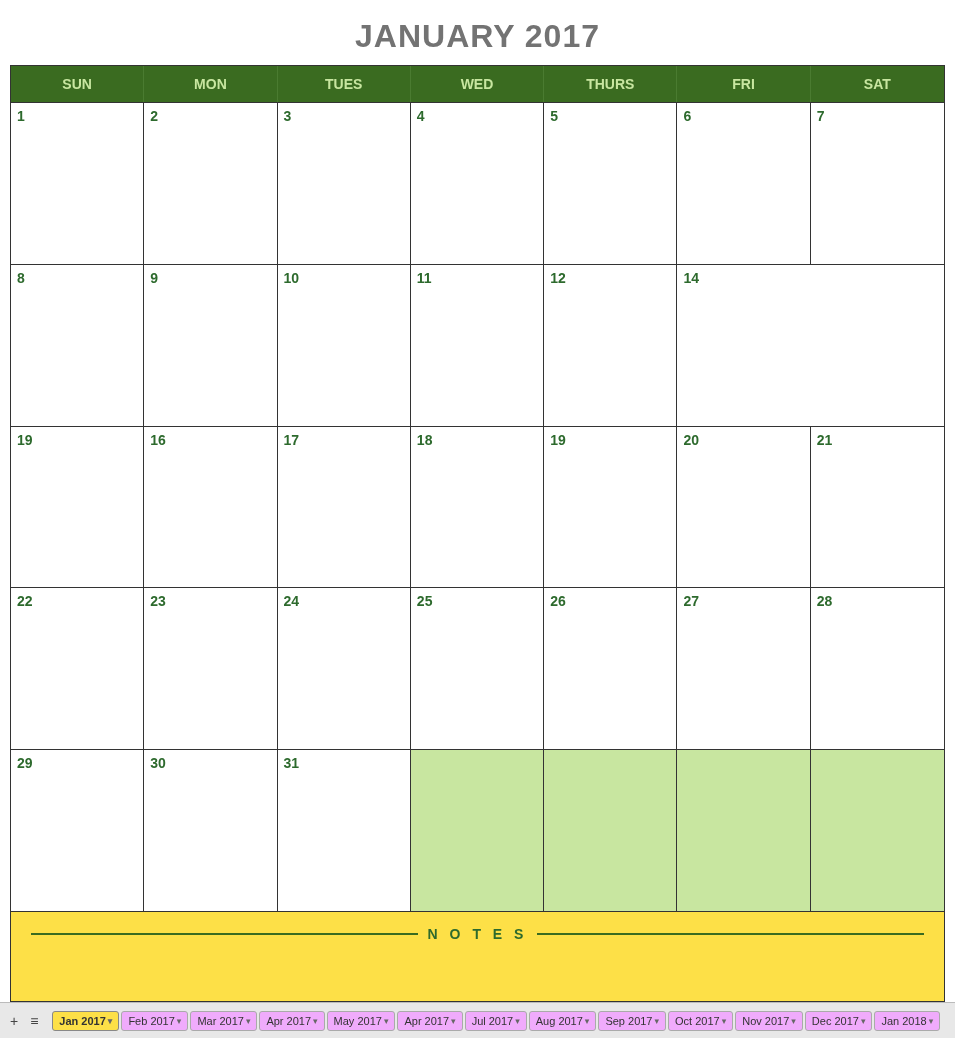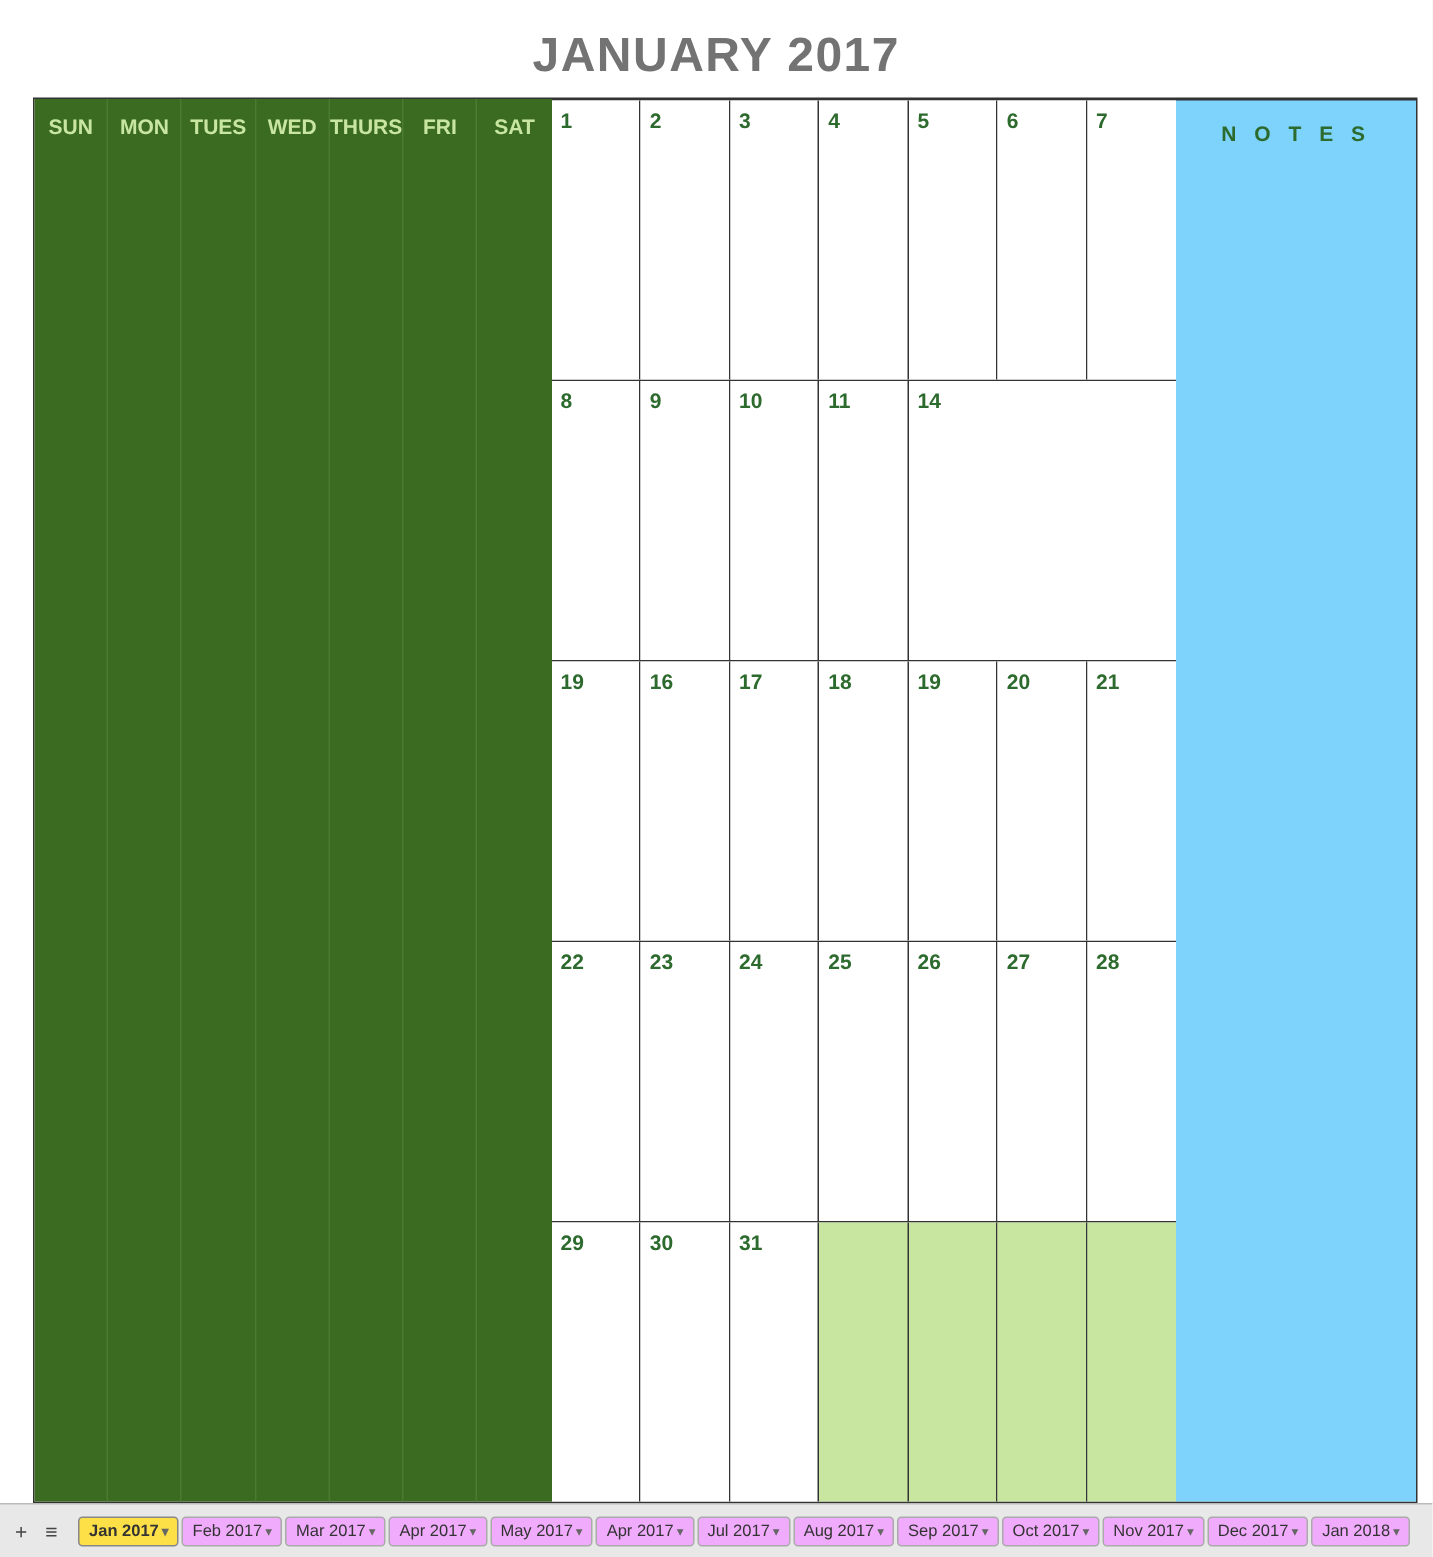--- a/index.html
+++ b/index.html
@@ -27,23 +27,22 @@
       font-size: 32px;
       font-weight: bold;
       font-family: Arial, sans-serif;
       padding: 8px 0 10px 0;
       letter-spacing: 1px;
     }
 
     #calendar-grid {
       flex: 1;
       display: flex;
-      flex-direction: row;
+      flex-direction: column;
       border: 1.5px solid #333;
-      margin-left: 12px;
     }
 
     .day-header-row {
       display: grid;
       grid-template-columns: repeat(7, 1fr);
       background: #3a6b20;
     }
 
     .day-header {
       color: #c8e6a0;
@@ -82,21 +81,21 @@
     }
 
     .day-number {
       color: #2d6a2d;
       font-size: 14px;
       font-weight: bold;
       display: block;
     }
 
     .notes-section {
-      background: #7dd3fc;
+      background: #fde047;
       border-top: 1.5px solid #333;
       padding: 14px 20px 10px 20px;
       min-height: 90px;
     }
 
     .notes-title-row {
       display: flex;
       align-items: center;
       gap: 10px;
       margin-bottom: 8px;
@@ -216,20 +215,23 @@
           <div class="day-cell">
             <span class="day-number">9</span>
           </div>
           <div class="day-cell">
             <span class="day-number">10</span>
           </div>
           <div class="day-cell">
             <span class="day-number">11</span>
           </div>
           <div class="day-cell">
+            <span class="day-number">12</span>
+          </div>
+          <div class="day-cell">
             <span class="day-number">14</span>
           </div>
         </div>
         <div class="week-row">
           <div class="day-cell">
             <span class="day-number">19</span>
           </div>
           <div class="day-cell">
             <span class="day-number">16</span>
           </div>

